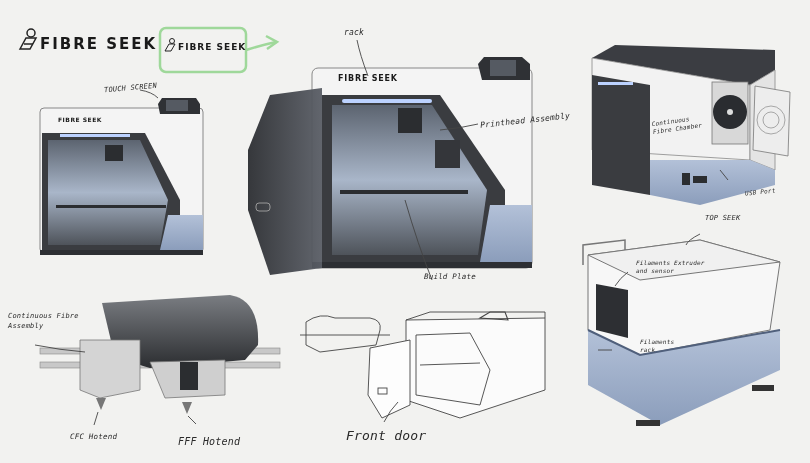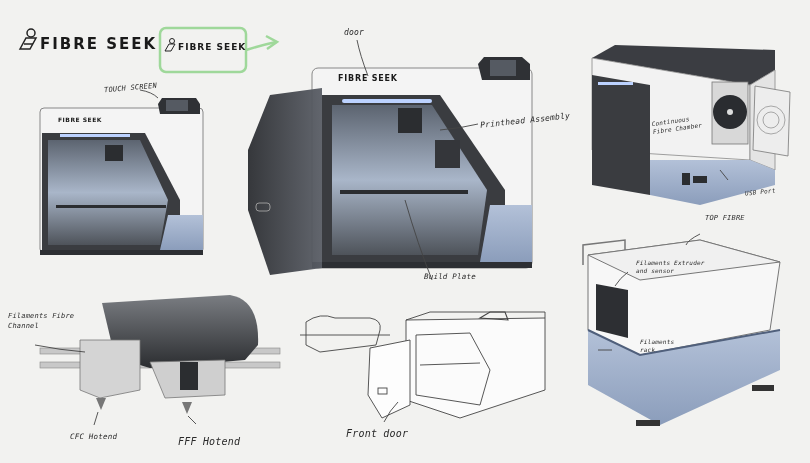--- a/index.html
+++ b/index.html
@@ -146,24 +146,24 @@
   </g>
 </svg>
 
 <div class="abs logo-text" style="left:40px;top:35px;font-size:15px;">FIBRE SEEK</div>
 <div class="abs logo-text" style="left:178px;top:42px;font-size:9px;letter-spacing:1px;">FIBRE SEEK</div>
 
 <div class="abs logo-text" style="left:58px;top:116px;font-size:6px;letter-spacing:0.5px;">FIBRE SEEK</div>
 <div class="abs logo-text" style="left:338px;top:74px;font-size:8px;letter-spacing:0.8px;">FIBRE SEEK</div>
 
 <div class="abs hand" style="left:104px;top:84px;font-size:7px;transform:rotate(-5deg);">TOUCH SCREEN</div>
-<div class="abs hand" style="left:344px;top:28px;font-size:8px;">door</div>
+<div class="abs hand" style="left:344px;top:28px;font-size:8px;">rack</div>
 <div class="abs hand" style="left:480px;top:116px;font-size:8px;transform:rotate(-6deg);">Printhead Assembly</div>
 <div class="abs hand" style="left:424px;top:272px;font-size:7.5px;">Build Plate</div>
 <div class="abs hand" style="left:652px;top:116px;width:60px;font-size:6px;line-height:8px;transform:rotate(-8deg);">Continuous Fibre Chamber</div>
 <div class="abs hand" style="left:745px;top:188px;font-size:6px;transform:rotate(-6deg);">USB Port</div>
-<div class="abs hand" style="left:705px;top:214px;font-size:7px;">TOP FIBRE</div>
+<div class="abs hand" style="left:705px;top:214px;font-size:7px;">TOP SEEK</div>
 <div class="abs hand" style="left:636px;top:259px;width:70px;font-size:6px;line-height:8px;">Filaments Extruder and sensor</div>
 <div class="abs hand" style="left:640px;top:338px;width:45px;font-size:6px;line-height:8px;">Filaments rack</div>
-<div class="abs hand" style="left:8px;top:311px;width:80px;font-size:7px;line-height:10px;">Filaments Fibre Channel</div>
+<div class="abs hand" style="left:8px;top:311px;width:80px;font-size:7px;line-height:10px;">Continuous Fibre Assembly</div>
 <div class="abs hand" style="left:62px;top:432px;font-size:7.5px;padding-left:8px;">CFC Hotend</div>
 <div class="abs hand" style="left:178px;top:436px;font-size:10px;font-style:italic;">FFF Hotend</div>
-<div class="abs hand" style="left:346px;top:428px;font-size:10px;">Front door</div>
+<div class="abs hand" style="left:346px;top:428px;font-size:13px;">Front door</div>
 
 </body></html>

